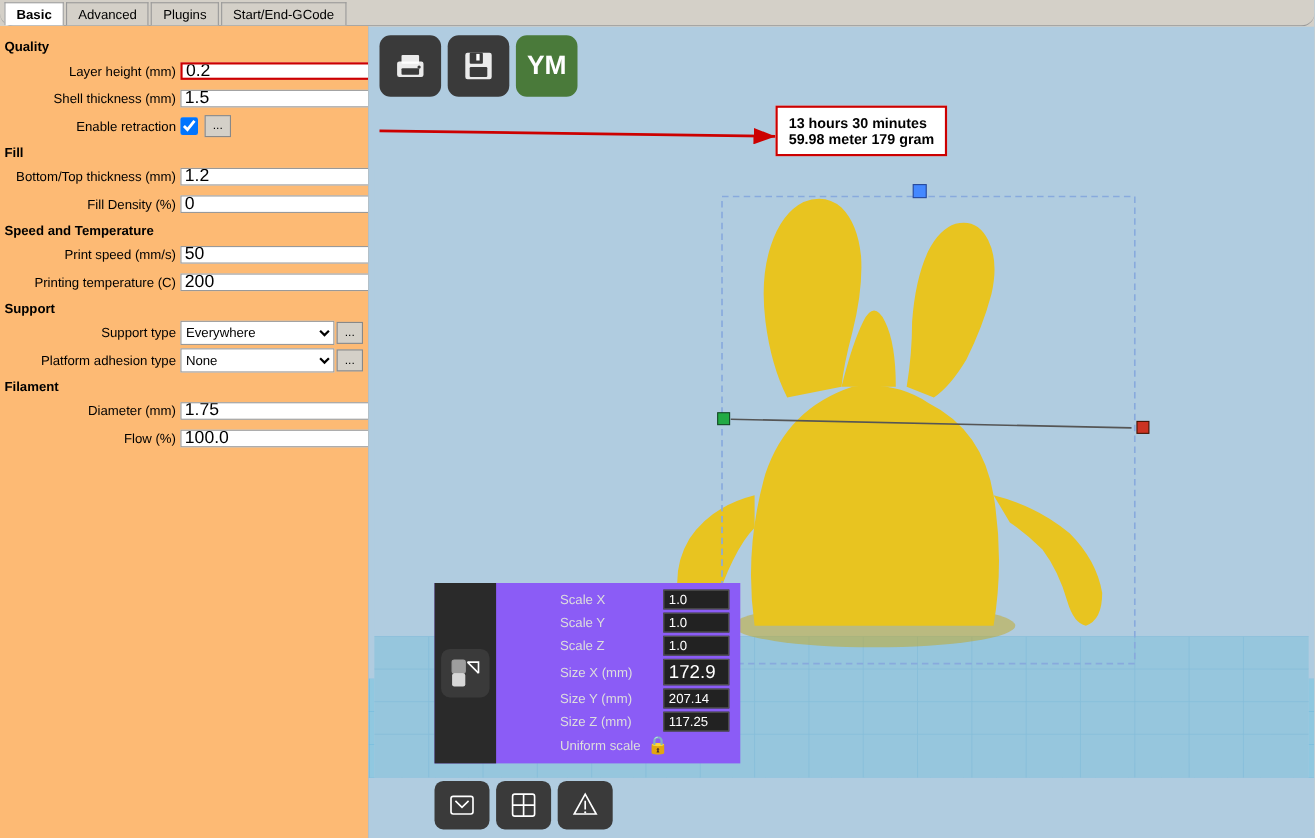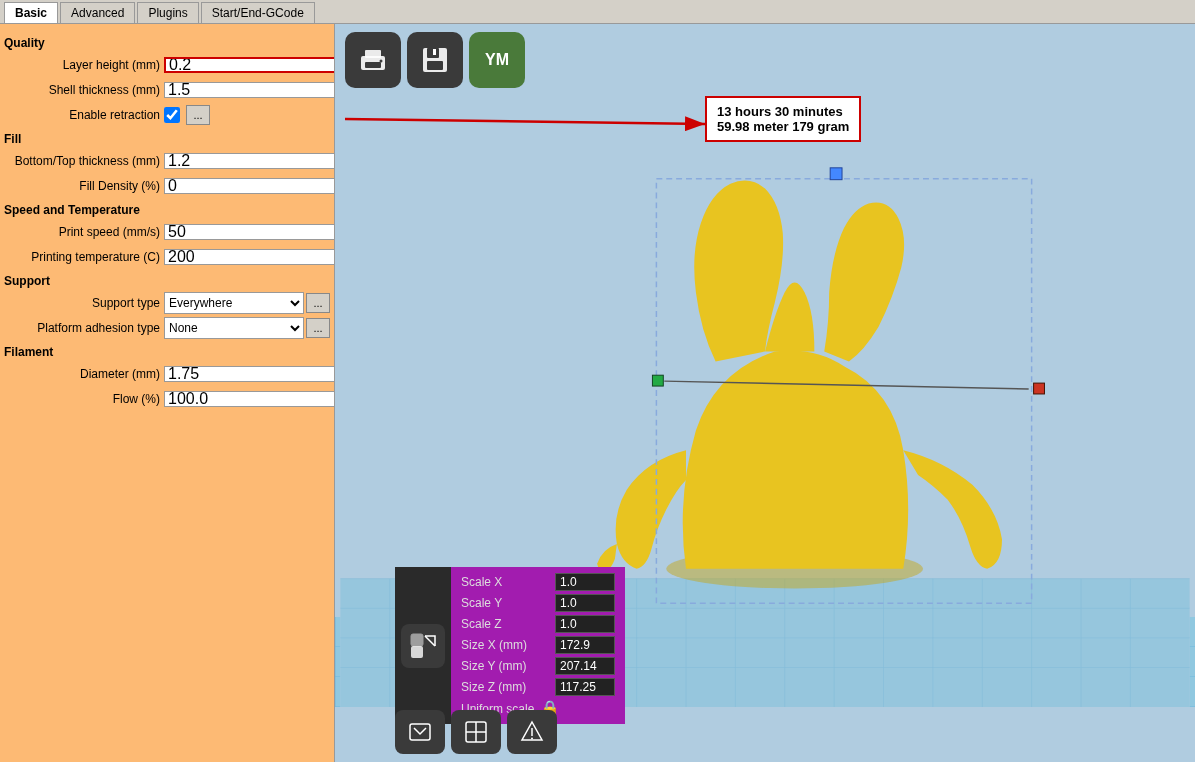--- a/index.html
+++ b/index.html
@@ -4,20 +4,21 @@
   <style>
     * { box-sizing: border-box; margin: 0; padding: 0; }
     body { font-family: Arial, sans-serif; font-size: 12px; background: #d4d0c8; display: flex; flex-direction: column; width: 1195px; height: 762px; overflow: hidden; }
 
     .tabs-bar {
       display: flex;
       background: #d4d0c8;
       border-bottom: 1px solid #999;
       padding: 2px 4px 0;
       gap: 2px;
+      border-radius: 12px;
     }
     .tab {
       padding: 3px 10px;
       background: #d4d0c8;
       border: 1px solid #999;
       border-bottom: none;
       cursor: pointer;
       font-size: 12px;
     }
     .tab.active {
@@ -262,21 +263,21 @@
       </div>
       <div class="toolbar-icon">
 
         <svg width="32" height="32" viewBox="0 0 32 32" fill="white">
           <rect x="4" y="4" width="24" height="24" rx="2" fill="white" opacity="0.9"></rect>
           <rect x="8" y="4" width="12" height="10" rx="1" fill="#3a3a3a"></rect>
           <rect x="8" y="17" width="16" height="9" rx="1" fill="#3a3a3a"></rect>
           <rect x="14" y="5" width="3" height="6" fill="white"></rect>
         </svg>
       </div>
-      <div class="toolbar-icon ym" style="background:#4a7a3a; color:white; font-weight:bold; font-size:16px;">YM</div>
+      <div class="toolbar-icon ym" style="background:#4a7a3a; color:white; font-weight:bold; font-size:24px;">YM</div>
     </div>
 
 
     <div style="position:absolute; top:72px; left:370px; background:#fff; border:2px solid #c00; padding:6px 10px; z-index:20; font-size:13px; font-weight:bold;">
       <div>13 hours 30 minutes</div>
       <div>59.98 meter 179 gram</div>
     </div>
 
     <svg style="position:absolute;top:0;left:0;width:100%;height:100%;pointer-events:none;z-index:15;">
       <defs>
@@ -341,21 +342,21 @@
 
       <rect x="496" y="14" width="12" height="12" fill="#4488ff" stroke="#224499" stroke-width="1"></rect>
 
       <rect x="702" y="232" width="11" height="11" fill="#cc3322" stroke="#441100" stroke-width="1"></rect>
 
       <rect x="316" y="224" width="11" height="11" fill="#22aa44" stroke="#114422" stroke-width="1"></rect>
 
       <line x1="328" y1="230" x2="697" y2="238" stroke="#555" stroke-width="1.5"></line>
     </svg>
 
-    <div style="position:absolute; bottom:38px; left:60px; background:#a21caf; color:#fff; display:flex; z-index:10; font-size:12px;">
+    <div style="position:absolute; bottom:68px; left:60px; background:#8b5cf6; color:#fff; display:flex; z-index:10; font-size:12px;gap:48px;">
 
       <div style="background:#2a2a2a; width:56px; display:flex; flex-direction:column; align-items:center; justify-content:center; gap:8px; padding:8px 6px;">
         <div style="width:44px; height:44px; background:#3a3a3a; border-radius:8px; display:flex; align-items:center; justify-content:center; cursor:pointer; color:#ccc; font-size:18px;">
 
           <svg width="28" height="28" viewBox="0 0 28 28" fill="none">
             <rect x="2" y="14" width="12" height="12" rx="2" fill="white" opacity="0.8"></rect>
             <rect x="2" y="2" width="12" height="12" rx="2" fill="white" opacity="0.5" stroke="white" stroke-width="1"></rect>
             <path d="M16 4 L26 4 L26 14" stroke="white" stroke-width="1.5" fill="none"></path>
             <line x1="16" y1="4" x2="26" y2="14" stroke="white" stroke-width="1.5"></line>
           </svg>
@@ -370,21 +371,21 @@
         <div style="display:flex; align-items:center; margin-bottom:3px; gap:4px;">
           <span style="width:90px; color:#ddd;">Scale Y</span>
           <input style="background: rgb(34, 34, 34); color: rgb(255, 255, 255); border: 1px solid rgb(85, 85, 85); padding: 1px 4px; width: 60px; font-size: 12px;" type="text" value="1.0">
         </div>
         <div style="display:flex; align-items:center; margin-bottom:3px; gap:4px;">
           <span style="width:90px; color:#ddd;">Scale Z</span>
           <input style="background: rgb(34, 34, 34); color: rgb(255, 255, 255); border: 1px solid rgb(85, 85, 85); padding: 1px 4px; width: 60px; font-size: 12px;" type="text" value="1.0">
         </div>
         <div style="display:flex; align-items:center; margin-bottom:3px; gap:4px;">
           <span style="width:90px; color:#ddd;">Size X (mm)</span>
-          <input style="background: rgb(34, 34, 34); color: rgb(255, 255, 255); border: 1px solid rgb(85, 85, 85); padding: 1px 4px; width: 60px; font-size: 12px;" type="text" value="172.9">
+          <input style="background: rgb(34, 34, 34); color: rgb(255, 255, 255); border: 1px solid rgb(85, 85, 85); padding: 1px 4px; width: 60px; font-size: 17px;" type="text" value="172.9">
         </div>
         <div style="display:flex; align-items:center; margin-bottom:3px; gap:4px;">
           <span style="width:90px; color:#ddd;">Size Y (mm)</span>
           <input style="background: rgb(34, 34, 34); color: rgb(255, 255, 255); border: 1px solid rgb(85, 85, 85); padding: 1px 4px; width: 60px; font-size: 12px;" type="text" value="207.14">
         </div>
         <div style="display:flex; align-items:center; margin-bottom:3px; gap:4px;">
           <span style="width:90px; color:#ddd;">Size Z (mm)</span>
           <input style="background: rgb(34, 34, 34); color: rgb(255, 255, 255); border: 1px solid rgb(85, 85, 85); padding: 1px 4px; width: 60px; font-size: 12px;" type="text" value="117.25">
         </div>
         <div style="display:flex; align-items:center; gap:6px; color:#ddd; margin-top:2px;">

